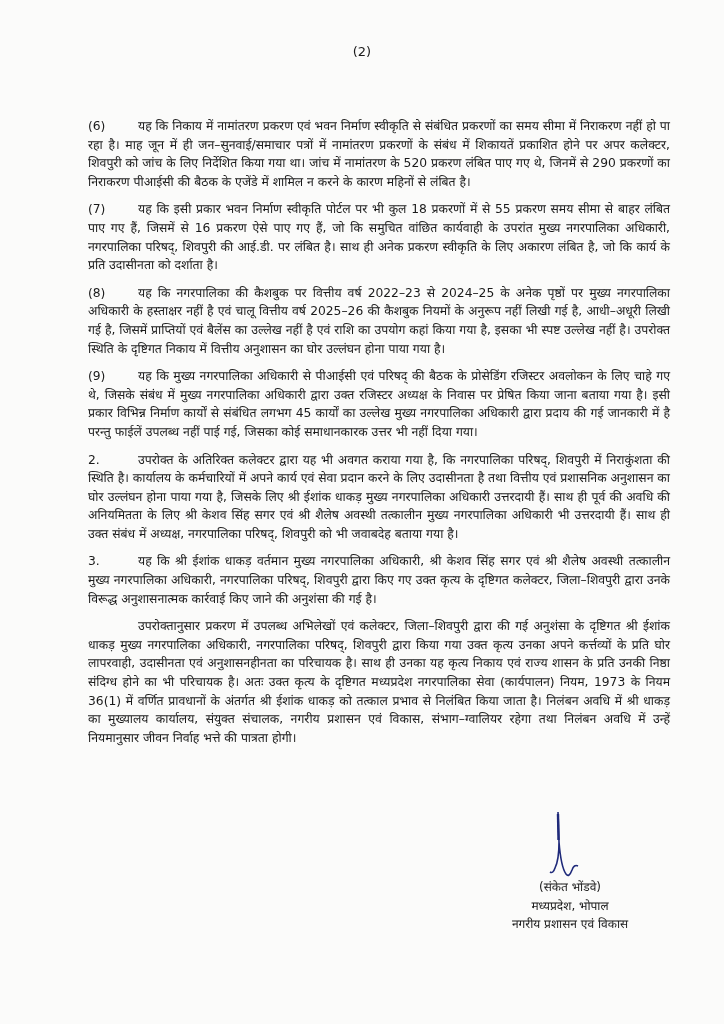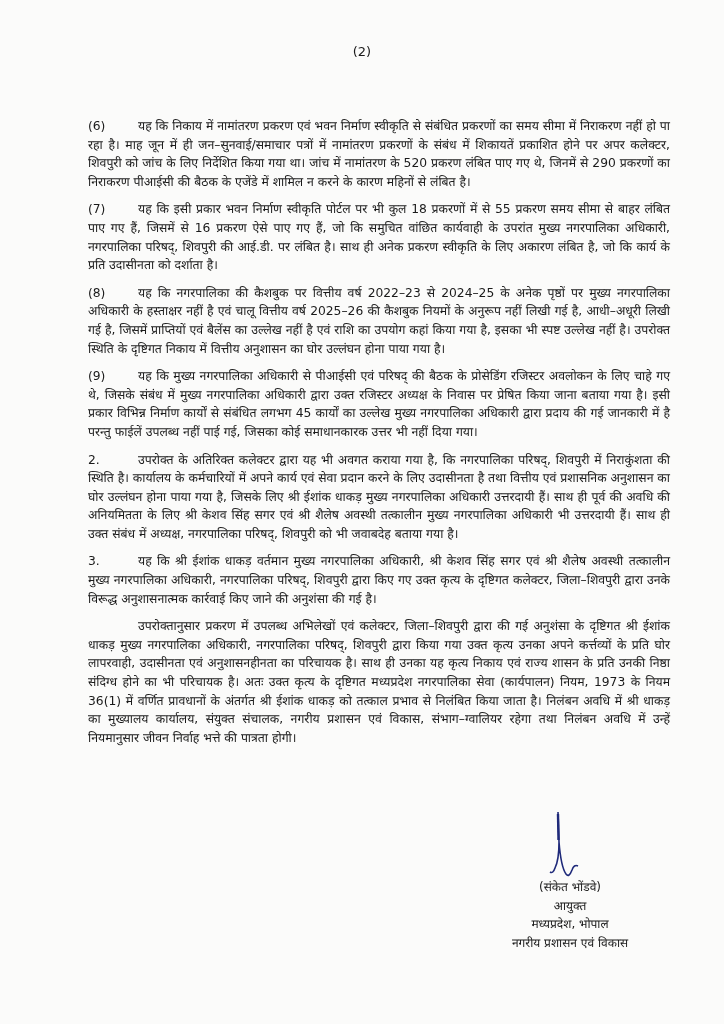--- a/index.html
+++ b/index.html
@@ -73,16 +73,15 @@
   <p class="para indent">उपरोक्तानुसार प्रकरण में उपलब्ध अभिलेखों एवं कलेक्टर, जिला–शिवपुरी द्वारा की गई अनुशंसा के दृष्टिगत श्री ईशांक धाकड़ मुख्य नगरपालिका अधिकारी, नगरपालिका परिषद्, शिवपुरी द्वारा किया गया उक्त कृत्य उनका अपने कर्त्तव्यों के प्रति घोर लापरवाही, उदासीनता एवं अनुशासनहीनता का परिचायक है। साथ ही उनका यह कृत्य निकाय एवं राज्य शासन के प्रति उनकी निष्ठा संदिग्ध होने का भी परिचायक है। अतः उक्त कृत्य के दृष्टिगत मध्यप्रदेश नगरपालिका सेवा (कार्यपालन) नियम, 1973 के नियम 36(1) में वर्णित प्रावधानों के अंतर्गत श्री ईशांक धाकड़ को तत्काल प्रभाव से निलंबित किया जाता है। निलंबन अवधि में श्री धाकड़ का मुख्यालय कार्यालय, संयुक्त संचालक, नगरीय प्रशासन एवं विकास, संभाग–ग्वालियर रहेगा तथा निलंबन अवधि में उन्हें नियमानुसार जीवन निर्वाह भत्ते की पात्रता होगी।</p>
 </div>
 
 <svg class="signature-mark" viewBox="0 0 60 70">
   <path d="M30 0 L31 30 Q31 48 27 56 Q25 62 22 60 M31 30 Q33 55 38 62 Q41 66 44 58 Q46 52 50 54" fill="none" stroke="#1f2a7a" stroke-width="1.6"></path>
   <path d="M30 2 L30.5 28" fill="none" stroke="#1f2a7a" stroke-width="2.4"></path>
 </svg>
 
 <div class="signature-block">
   <div>(संकेत भोंडवे)</div>
-  <div>आयुक्त</div>
   <div>मध्यप्रदेश, भोपाल</div>
   <div>नगरीय प्रशासन एवं विकास</div>
 </div>
 
 </body></html>

